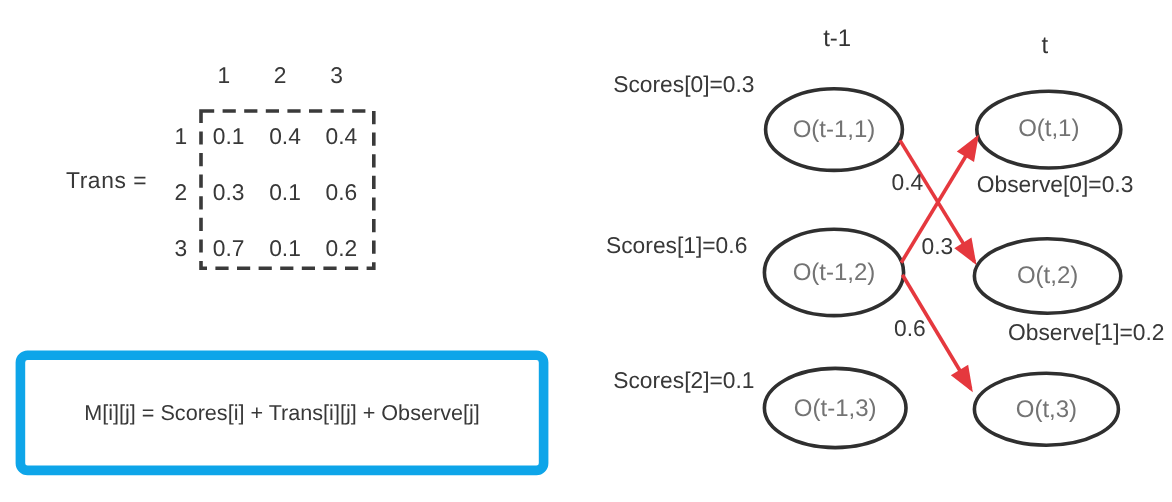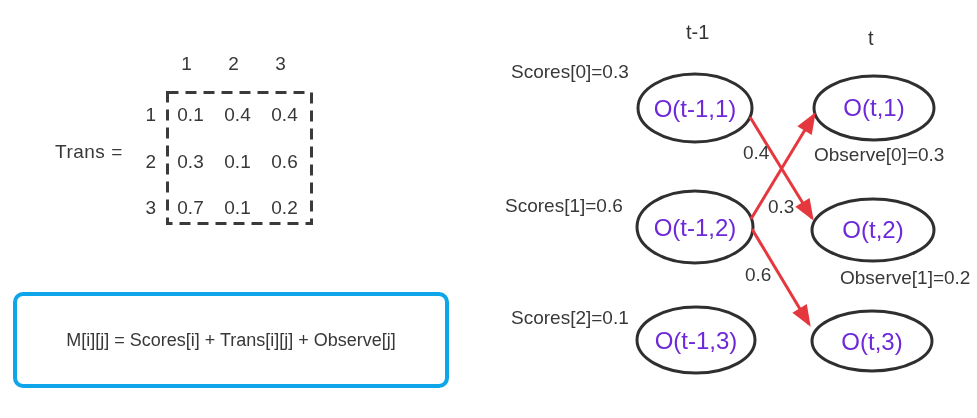--- a/index.html
+++ b/index.html
@@ -14,28 +14,28 @@
   .abs{position:absolute;text-align:right;}
   .t19{font-size:19px;line-height:1.1;color:#383838;}
   
   .trans-label{left:55px;top:141px;font-size:19px;letter-spacing:0.5px;}
   .col-headers{left:163px;top:54px;width:141px;display:grid;grid-template-columns:repeat(3,47px);justify-items:center;}
   .row-headers{left:134px;top:92px;width:22px;height:140px;display:grid;grid-template-rows:repeat(3,1fr);justify-items:end;align-items:center;}
   .matrix-cells{left:167px;top:92px;width:141px;height:140px;display:grid;grid-template-columns:repeat(3,47px);grid-template-rows:repeat(3,1fr);justify-items:center;align-items:center;}
   
   .formula-box{
     left:13px;top:292px;width:428px;height:88px;
-    border:4px solid #0ea5e9;border-radius:10px;
+    border:8px solid #0ea5e9;border-radius:10px;
     display:flex;align-items:center;justify-content:center;
     background:#ffffff;
   }
   .formula-text{font-size:18px;color:#383838;white-space:nowrap;}
   
   .time-header{font-size:20px;color:#333333;}
-  .node-label{font-size:24px;color:#6d28d9;transform:translate(-50%,-50%);white-space:nowrap;}
+  .node-label{font-size:20px;color:#737373;transform:translate(-50%,-50%);white-space:nowrap;}
   .edge-label{font-size:19px;color:#383838;}
   .side-label{font-size:19px;color:#383838;white-space:nowrap;}
   .watermark{
     left:716px;top:374px;font-size:26px;color:#a8a8a8;opacity:0.8;
     white-space:nowrap;z-index:1;letter-spacing:1px;margin-top:44px;
   }
   .observe-2{z-index:2;color:rgba(52,52,52,0.92);}
   svg.layer{position:absolute;left:0;top:0;z-index:0;}
 </style>
 </head>

